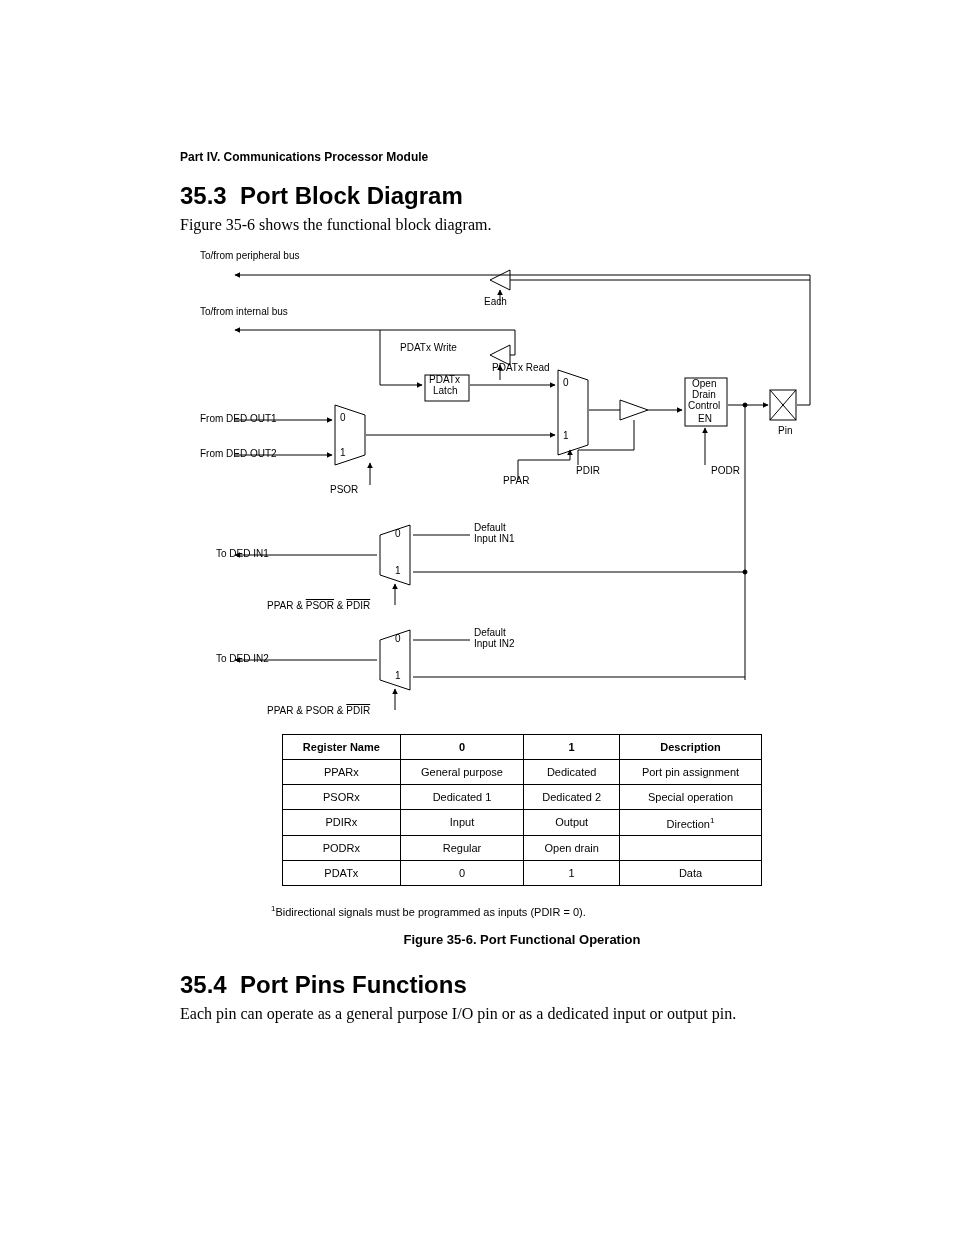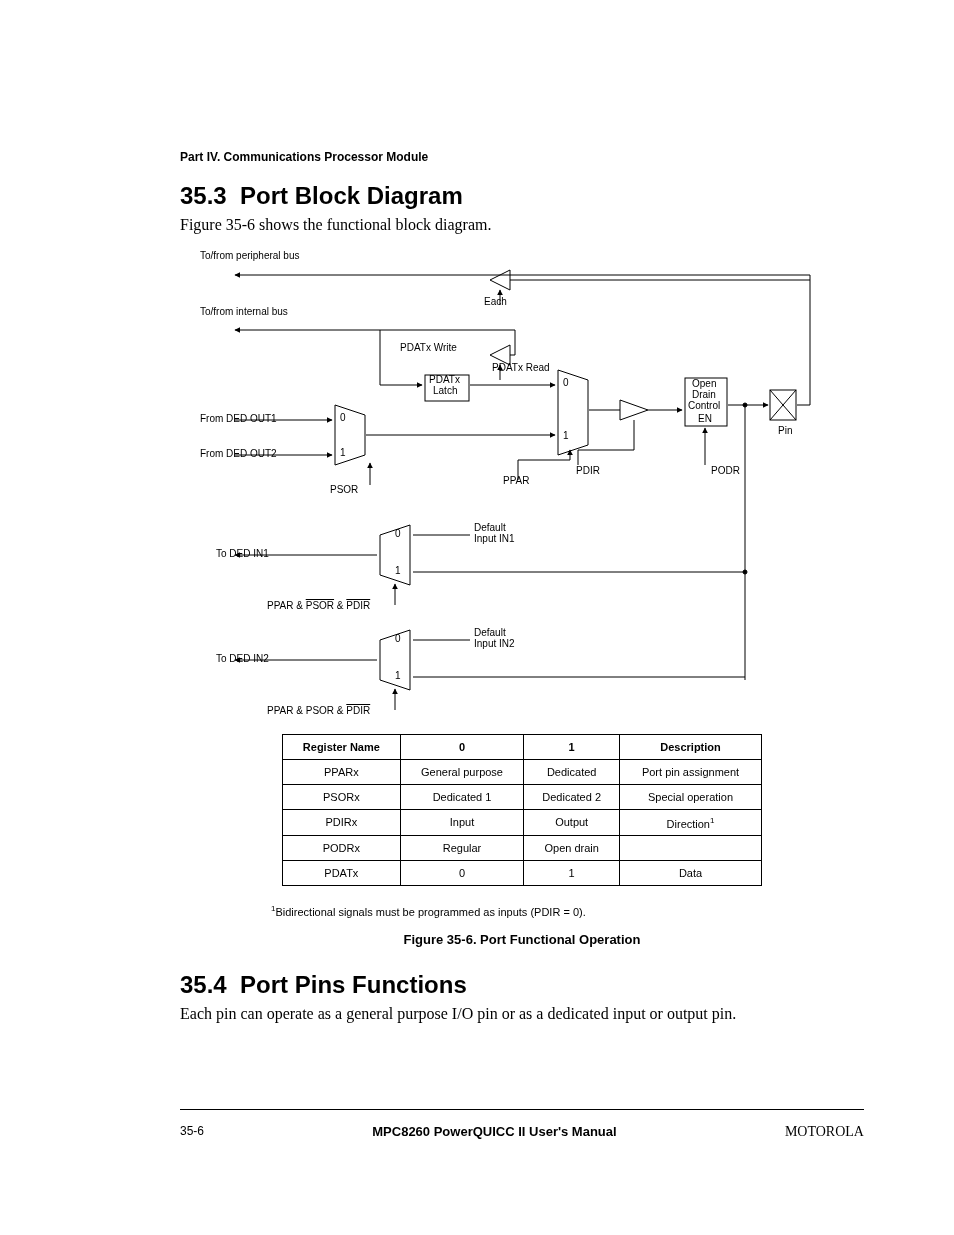--- a/index.html
+++ b/index.html
@@ -296,21 +296,14 @@
     <sup>1</sup><span>Bidirectional signals must be programmed as inputs (PDIR = 0).</span>
   </div>
 
   <div class="figcaption">Figure 35-6. Port Functional Operation</div>
 
   <h2 class="section-title">
     <span>35.4</span>&nbsp;&nbsp;<span>Port Pins Functions</span>
   </h2>
   <p class="body">Each pin can operate as a general purpose I/O pin or as a dedicated input or output pin.</p>
 
-  <div class="page-footer">
-    <div class="row">
-      <span class="pgno">35-6</span>
-      <span class="manual">MPC8260 PowerQUICC II User's Manual</span>
-      <span class="brand">MOTOROLA</span>
-    </div>
-  </div>
 
 </div>
 
 </body></html>

